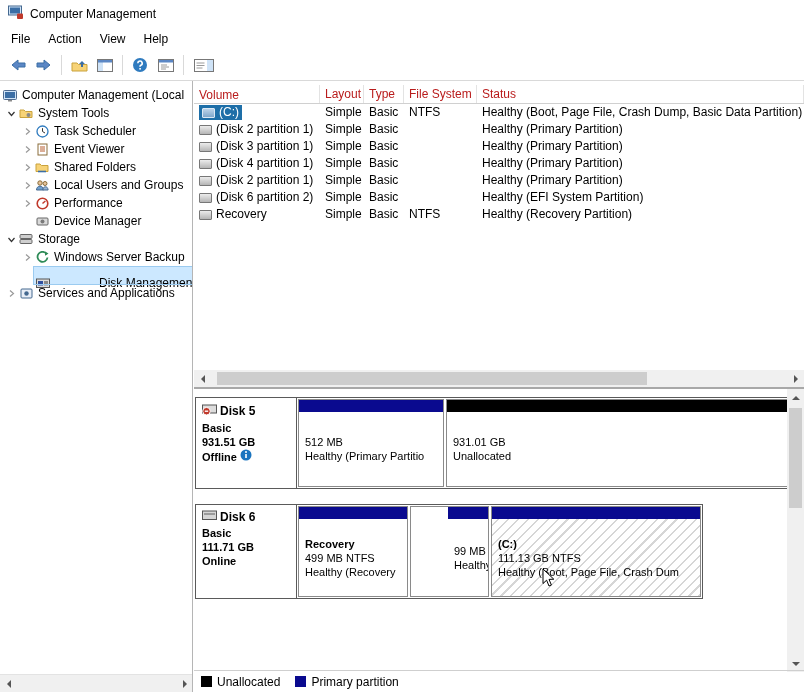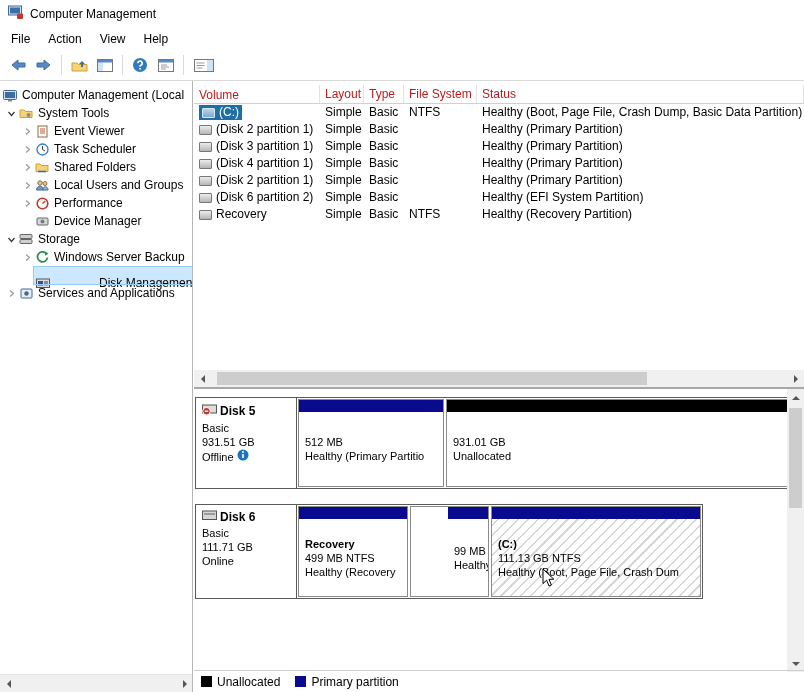--- a/index.html
+++ b/index.html
@@ -76,21 +76,21 @@
   .vol-hscroll { position:absolute; top:289px; left:0; width:610px; height:17px; display:flex; }
 
   
   .graph { position:absolute; top:306px; left:0; width:610px; height:283px;
     border-top:2px solid #a8a8a8; background:#fff; }
   .vscroll { position:absolute; top:0; right:0; width:17px; height:283px; background:#f0f0f0;
     display:flex; flex-direction:column; }
   .vscroll .strack { width:100%; }
 
   .disk-row { position:absolute; display:flex; border:1px solid #5a5a5a; background:#fff; }
-  .disk-label { width:101px; border-right:1px solid #5a5a5a; padding:5px 5px 0 6px; font-size:11px; background:#fff; }
+  .disk-label { width:101px; border-right:1px solid #5a5a5a; padding:5px 5px 0 6px; font-size:11px; background:#fff;font-weight:bold; }
   .disk-label .dname { display:flex; align-items:center; gap:3px; font-size:12px; margin-bottom:2px; }
   .disk-label .dline { line-height:14px; display:flex; align-items:center; gap:3px; }
   .parts { flex:1; display:flex; gap:2px; padding:1px; }
   .part { border:1px solid #8a8a8a; display:flex; flex-direction:column; overflow:hidden; background:#fff; }
   .stripe { height:12px; flex:0 0 12px; }
   .stripe.primary { background:#0a0a8f; }
   .stripe.unalloc { background:#000; }
   .pbody { flex:1; padding:0 0 0 6px; font-size:11px; line-height:14px;
     display:flex; flex-direction:column; justify-content:center; white-space:nowrap; overflow:hidden; }
   .part.selected .pbody {
@@ -209,40 +209,40 @@
     </div>
 
     <div class="trow lvl2">
       <span class="tw">
           <svg width="9" height="9">
             <path d="M3 1.5 L6.5 4.5 L3 7.5" stroke="#9a9a9a" fill="none" stroke-width="1.2"></path>
           </svg>
         </span>
       <span class="ticon">
         <svg width="13" height="13">
+            <circle cx="6.5" cy="6.5" r="5.5" fill="#fff" stroke="#2f7bbf" stroke-width="1.3"></circle>
+            <path d="M6.5 3.2 V6.5 L9 8" stroke="#333" fill="none"></path>
+          </svg>
+      </span>
+      <span class="tlabel">Task Scheduler</span>
+    </div>
+
+    <div class="trow lvl2">
+      <span class="tw">
+          <svg width="9" height="9">
+            <path d="M3 1.5 L6.5 4.5 L3 7.5" stroke="#9a9a9a" fill="none" stroke-width="1.2"></path>
+          </svg>
+        </span>
+      <span class="ticon">
+        <svg width="13" height="13">
             <rect x="2" y="1" width="9" height="11" fill="#fff" stroke="#8a6d3b"></rect>
             <path d="M4 4 h5 M4 6 h5 M4 8 h5" stroke="#b85c2e"></path>
           </svg>
       </span>
       <span class="tlabel">Event Viewer</span>
-    </div>
-
-    <div class="trow lvl2">
-      <span class="tw">
-          <svg width="9" height="9">
-            <path d="M3 1.5 L6.5 4.5 L3 7.5" stroke="#9a9a9a" fill="none" stroke-width="1.2"></path>
-          </svg>
-        </span>
-      <span class="ticon">
-        <svg width="13" height="13">
-            <circle cx="6.5" cy="6.5" r="5.5" fill="#fff" stroke="#2f7bbf" stroke-width="1.3"></circle>
-            <path d="M6.5 3.2 V6.5 L9 8" stroke="#333" fill="none"></path>
-          </svg>
-      </span>
-      <span class="tlabel">Task Scheduler</span>
     </div>
 
     <div class="trow lvl2">
       <span class="tw">
           <svg width="9" height="9">
             <path d="M3 1.5 L6.5 4.5 L3 7.5" stroke="#9a9a9a" fill="none" stroke-width="1.2"></path>
           </svg>
         </span>
       <span class="ticon">
         <svg width="14" height="12">

